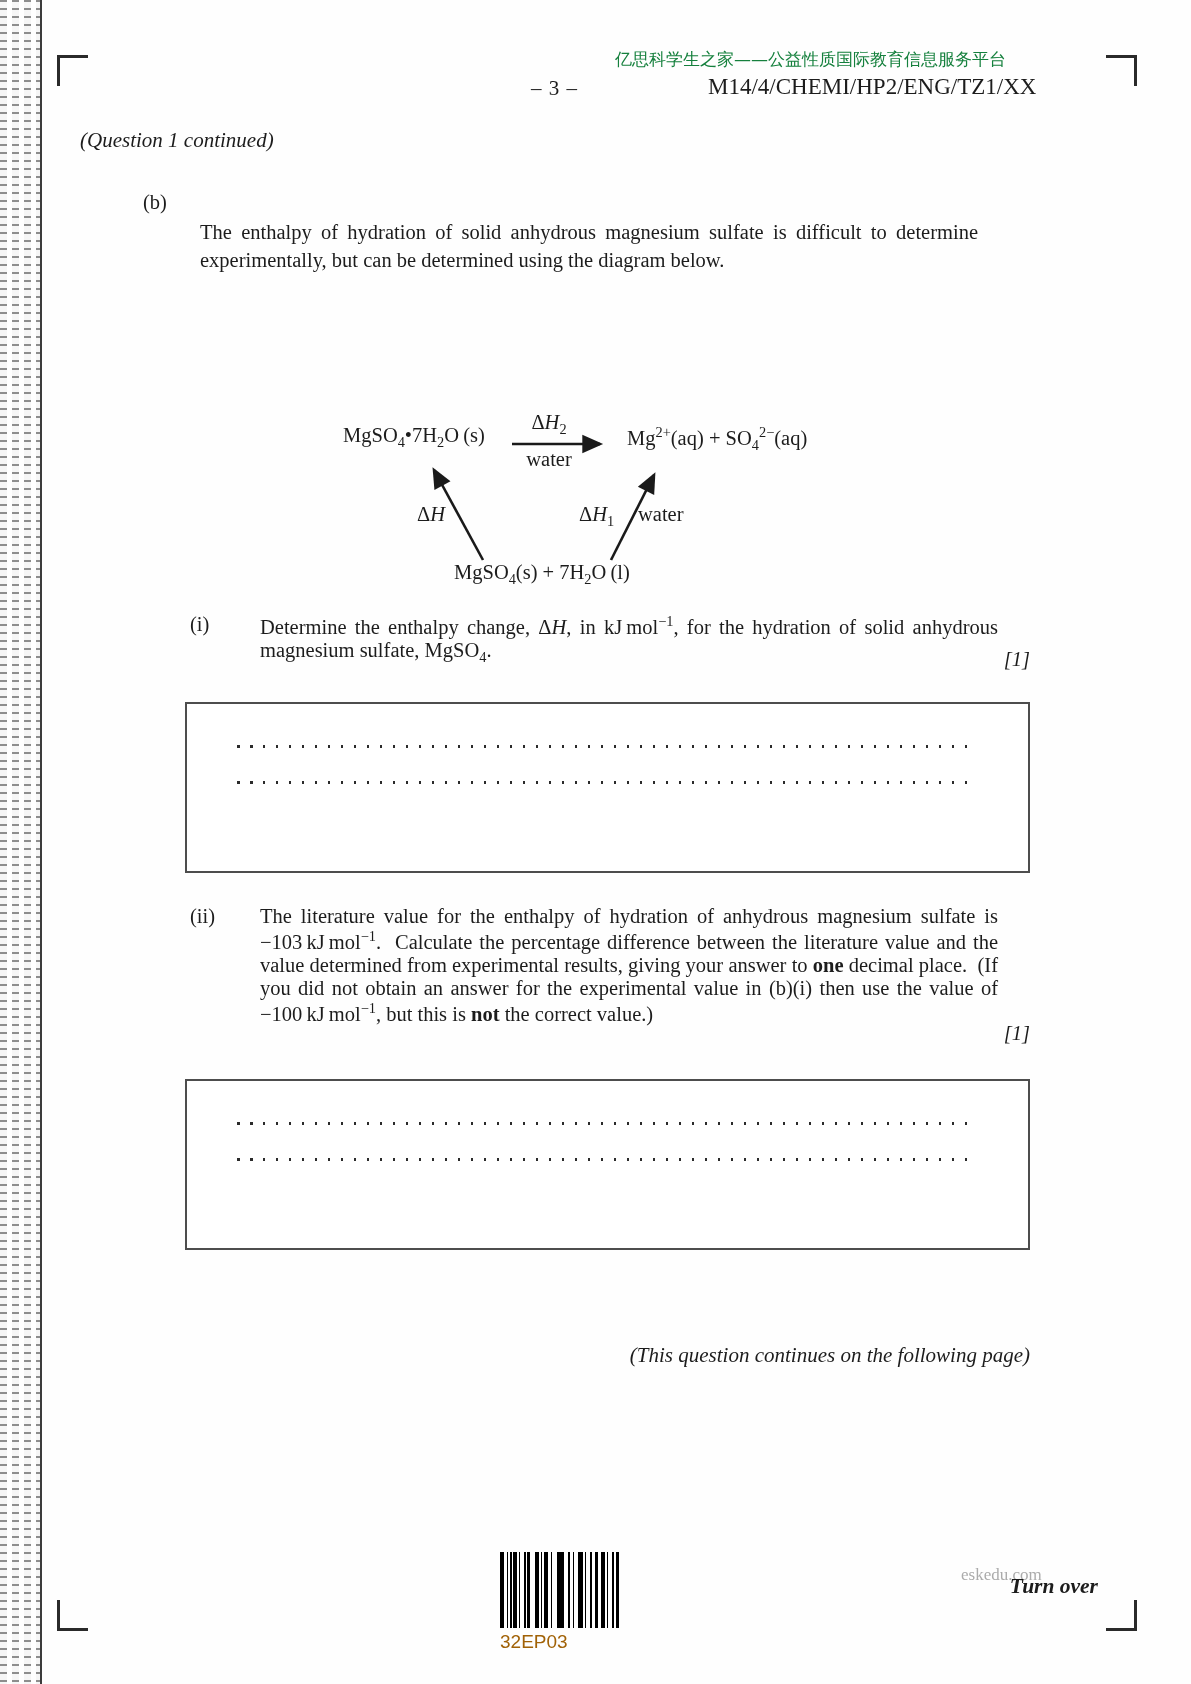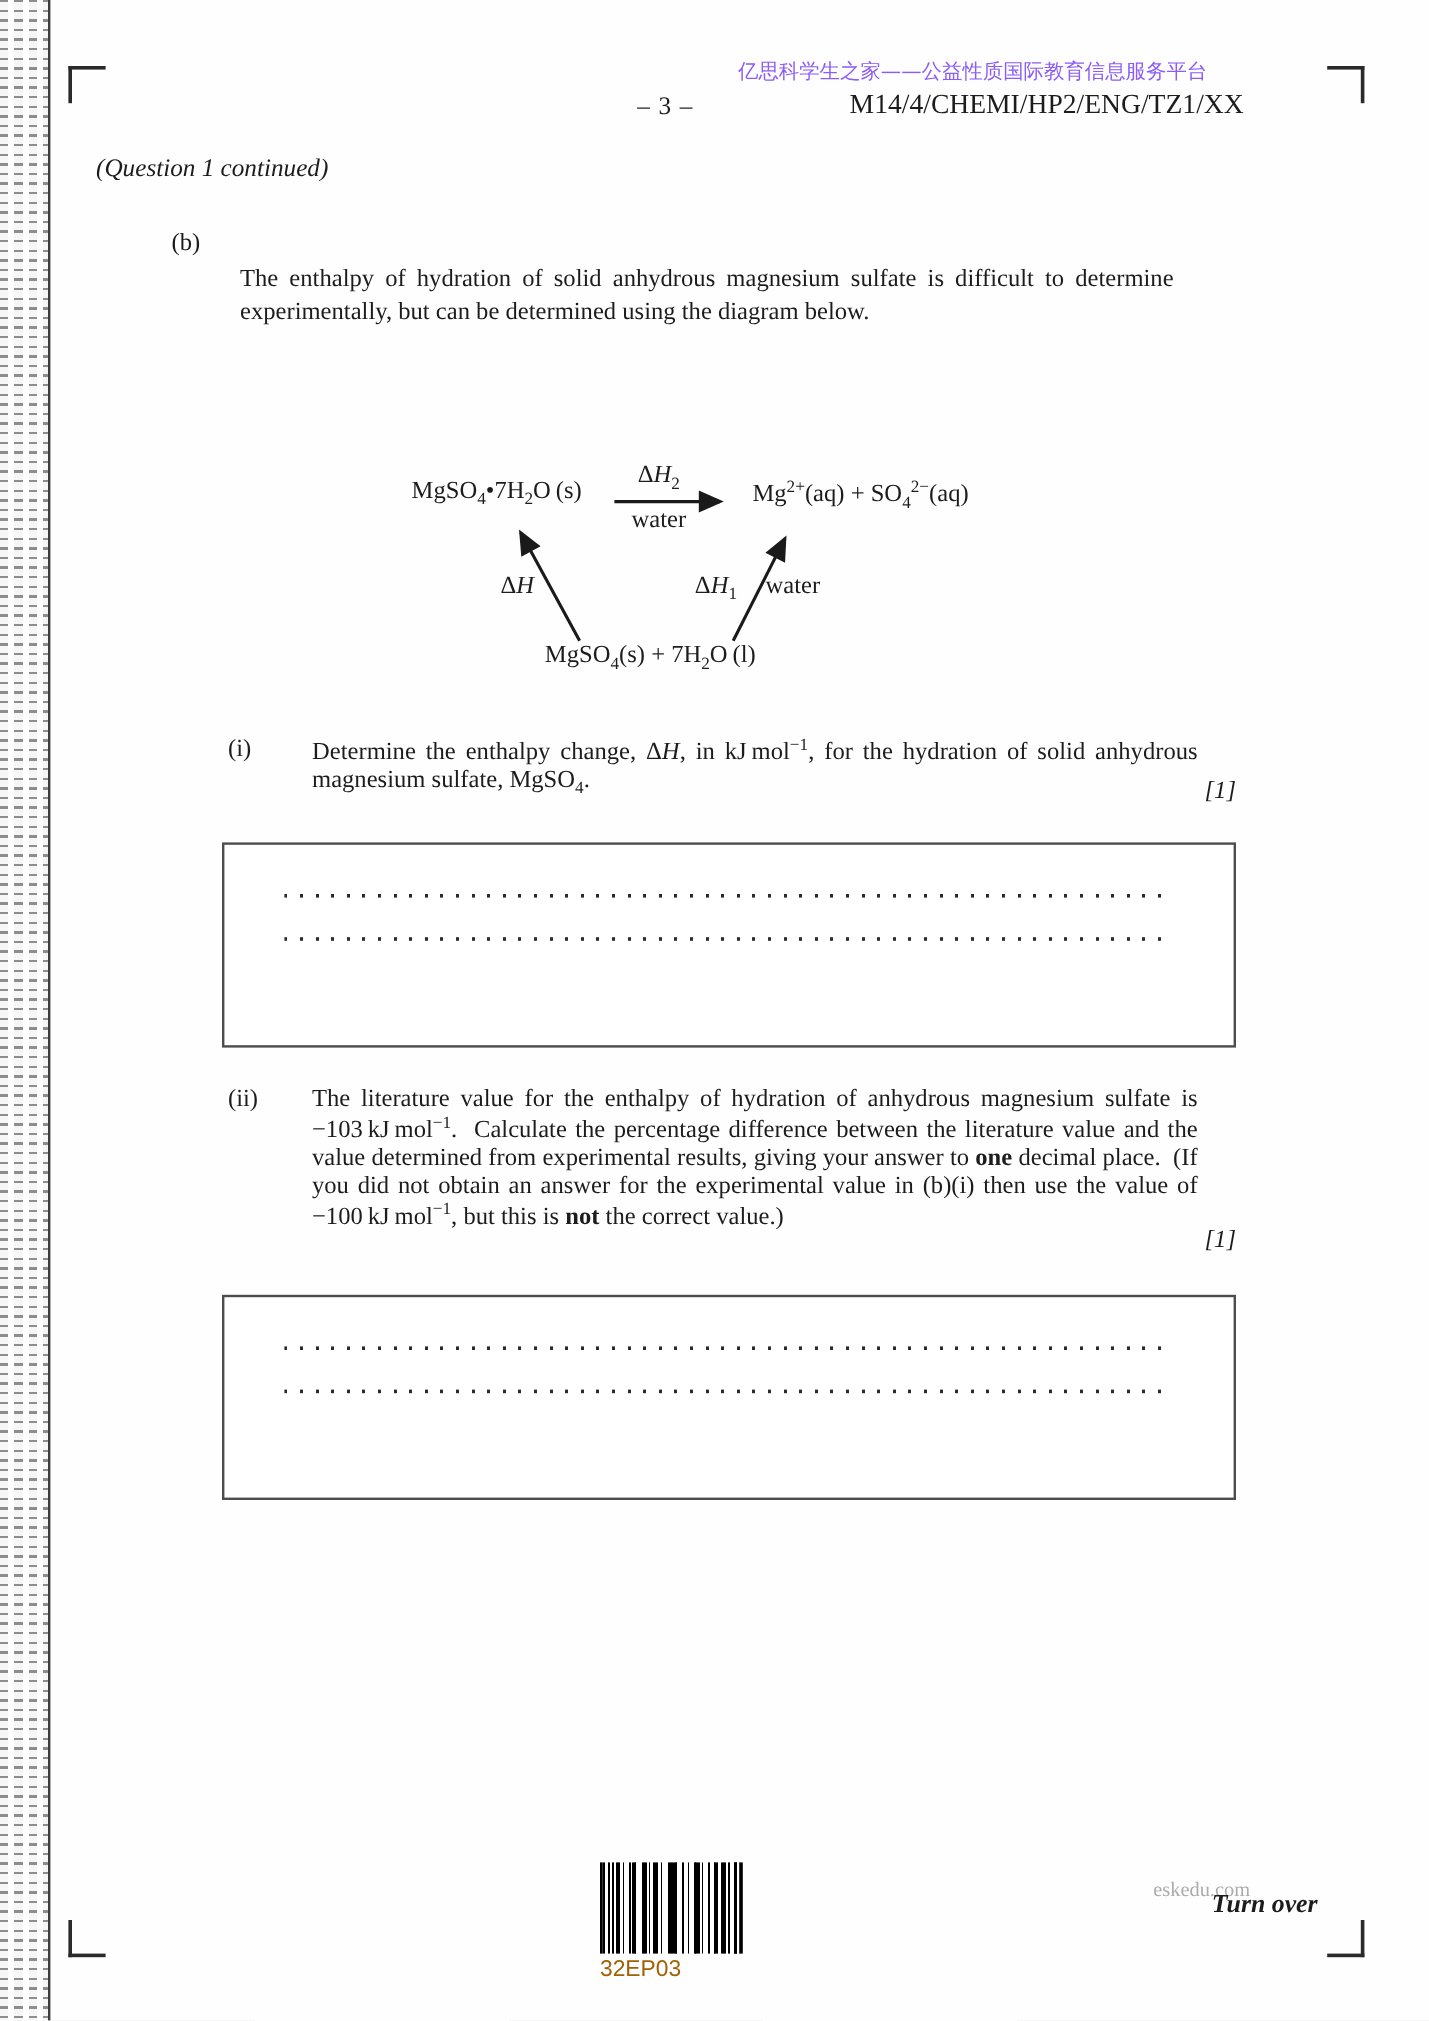--- a/index.html
+++ b/index.html
@@ -21,36 +21,36 @@
   
   .corner{position:absolute;width:28px;height:28px;}
   .corner.tl{left:57px;top:55px;border-top:3px solid #2a2a2a;border-left:3px solid #2a2a2a;}
   .corner.tr{left:1106px;top:55px;border-top:3px solid #2a2a2a;border-right:3px solid #2a2a2a;}
   .corner.bl{left:57px;top:1600px;border-bottom:3px solid #2a2a2a;border-left:3px solid #2a2a2a;}
   .corner.br{left:1106px;top:1600px;border-bottom:3px solid #2a2a2a;border-right:3px solid #2a2a2a;}
 
   .cn-watermark{
     position:absolute;left:615px;top:48px;
     font-family:"DejaVu Sans","Liberation Sans",sans-serif;
-    font-size:17px;color:#8b5cf6;white-space:nowrap;
+    font-size:17px;color:#15803d;white-space:nowrap;
   }
   .page-number{position:absolute;left:531px;top:76px;font-size:21px;letter-spacing:1px;}
   .exam-code{position:absolute;left:708px;top:74px;font-size:23px;white-space:nowrap;}
   .q-continued{position:absolute;left:80px;top:128px;font-size:21px;font-style:italic;}
 
   .body-text{font-size:20.5px;line-height:28px;}
   .just{text-align:justify;}
 
   .part-b{position:absolute;left:143px;top:188px;width:835px;}
   .part-b .lbl{position:absolute;left:0;top:0;}
   .part-b .content{margin-left:57px;width:778px;}
   .part-b .p2{margin-top:30px;}
 
   
-  .diagram{position:absolute;left:0;top:384px;width:945px;height:210px;}
+  .diagram{position:absolute;left:0;top:410px;width:945px;height:210px;}
   .diagram .t{position:absolute;font-size:20.5px;white-space:nowrap;}
   .dg-svg{position:absolute;left:0;top:0;}
 
   .part-q{position:absolute;font-size:20.5px;}
   .part-q .lbl{position:absolute;left:0;top:0;}
   .part-q .content{margin-left:70px;width:738px;}
   .mark{position:absolute;right:0;bottom:2px;font-style:italic;}
 
   .part-i{left:190px;top:613px;width:840px;height:60px;}
   .part-ii{left:190px;top:905px;width:840px;height:142px;}
@@ -146,19 +146,20 @@
     <span class="lbl">(ii)</span>
     <div class="content just">The literature value for the enthalpy of hydration of anhydrous magnesium sulfate is −103 kJ mol<sup>−1</sup>.&nbsp; Calculate the percentage difference between the literature value and the value determined from experimental results, giving your answer to <b>one</b> decimal place.&nbsp; (If you did not obtain an answer for the experimental value in (b)(i) then use the value of −100 kJ mol<sup>−1</sup>, but this is <b>not</b> the correct value.)</div>
     <span class="mark">[1]</span>
   </div>
 
   <div class="ansbox box2">
     <div class="dotline dl1"></div>
     <div class="dotline dl2"></div>
   </div>
 
+  <div class="continues-note">(This question continues on the following page)</div>
 
   <div class="barcode"></div>
   <div class="barcode-label">32EP03</div>
   <div class="site-watermark">eskedu.com</div>
   <div class="turn-over">Turn over</div>
 
 </div>
 
 </body></html>

